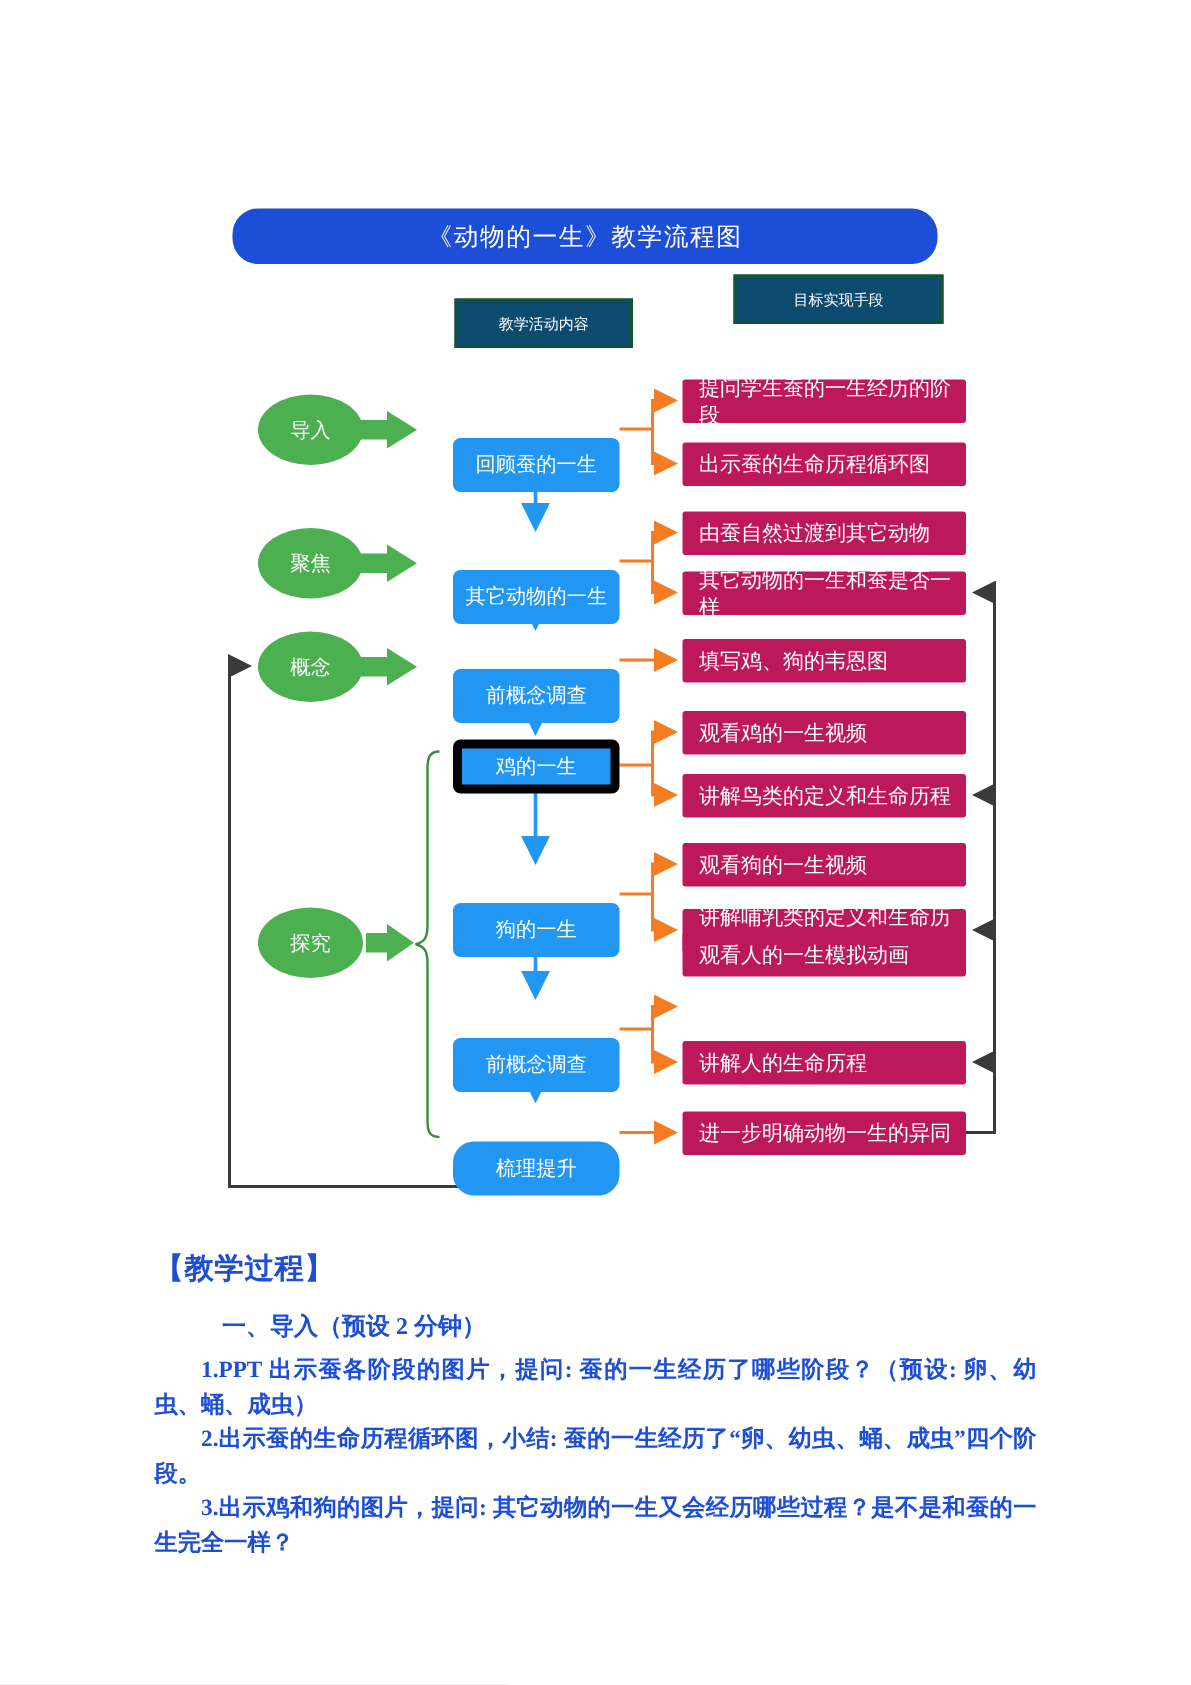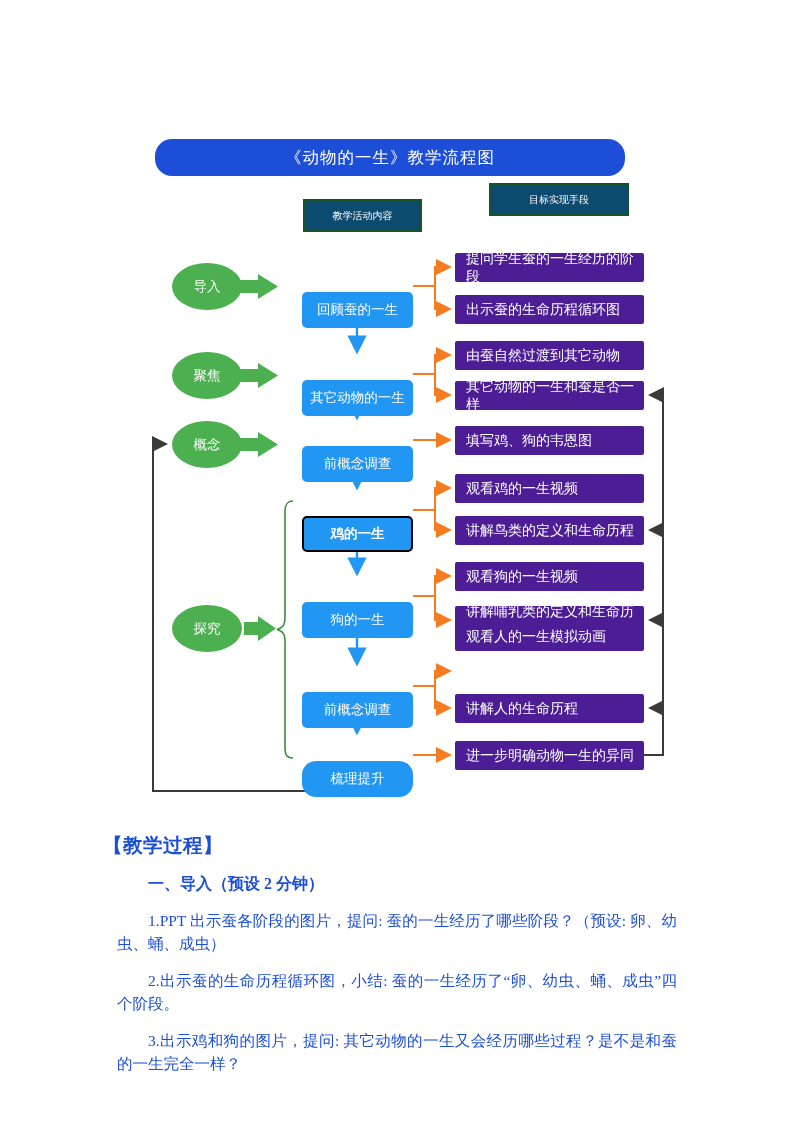--- a/index.html
+++ b/index.html
@@ -10,34 +10,34 @@
   .title-bar{left:155px;top:139px;width:470px;height:37px;background:#1d4ed8;
         border-radius:17px;font-weight:normal;font-size:16.5px;letter-spacing:1px;}
   .legend{height:33px;background:#0c4a6e;border:2px solid #14532d;font-size:10px;}
   .legend-activity{left:303px;top:199px;width:119px;}
   .legend-target{left:489px;top:183px;width:140px;}
   .stage{width:70px;height:47px;background:#4caf50;border-radius:50%;font-size:13.5px;}
   .stage{left:172px;}
   .stage-0{top:263px;} .stage-1{top:352px;} .stage-2{top:421px;} .stage-3{top:605px;}
   .activity{left:302px;width:111px;height:36px;background:#2196f3;border-radius:5px;font-size:13.5px;margin-top:24px;}
   .activity-0{top:268px;} .activity-1{top:356px;} .activity-2{top:422px;text-align:right;}
-  .activity-3{top:492px;border:2px solid #000000;font-weight:bold;}
+  .activity-3{top:469px;border:6px solid #000000;}
   .activity-4{top:578px;} .activity-5{top:668px;} .activity-6{top:737px;border-radius:14px;}
-  .mean{left:455px;width:189px;height:29px;background:#4c1d95;border-radius:2px;
+  .mean{left:455px;width:189px;height:29px;background:#be185d;border-radius:2px;
         font-size:14px;justify-content:flex-start;padding-left:11px;text-align:left;}
   .mean-0{top:253px;}  .mean-1{top:295px;}  .mean-2{top:341px;}  .mean-3{top:381px;}
   .mean-4{top:426px;}  .mean-5{top:474px;}  .mean-6{top:516px;}  .mean-7{top:562px;}
   .mean-8{top:606px;}  .mean-9{top:622px;}  .mean-10{top:694px;} .mean-11{top:741px;}
   .connectors{position:absolute;left:0;top:0;}
   .doc{position:absolute;left:103px;top:832px;width:588px;color:#1d4ed8;}
   .doc-h1{font-weight:bold;font-size:19.5px;margin:0 0 15px 0;letter-spacing:0.5px;}
   .doc-h2{font-family:"Liberation Serif","DejaVu Serif",serif;font-weight:bold;
         font-size:16px;margin:0 0 7px 45px;}
   .doc p{font-family:"Liberation Serif","DejaVu Serif",serif;font-size:15.5px;
-        line-height:23px;margin:14px;text-indent:2em;text-align:justify;}
+        line-height:23px;margin:0;text-indent:2em;text-align:justify;font-weight:bold;}
 </style>
 </head>
 <body>
 
 <div class="page">
 
   <svg class="connectors" width="794" height="820">
     <defs>
       <marker id="ab" markerWidth="8" markerHeight="8" refX="6.5" refY="4" orient="auto">
         <path d="M0,0 L8,4 L0,8 Z" fill="#2196f3"></path>

